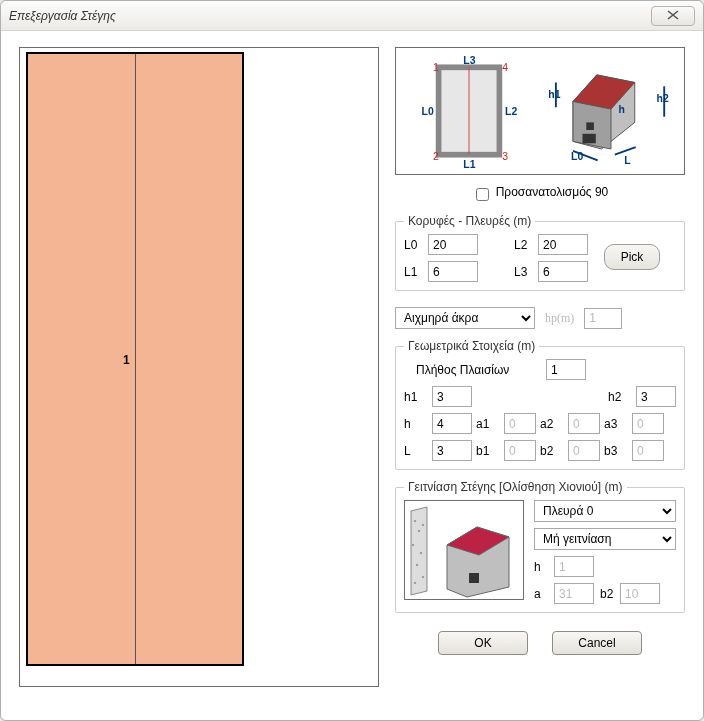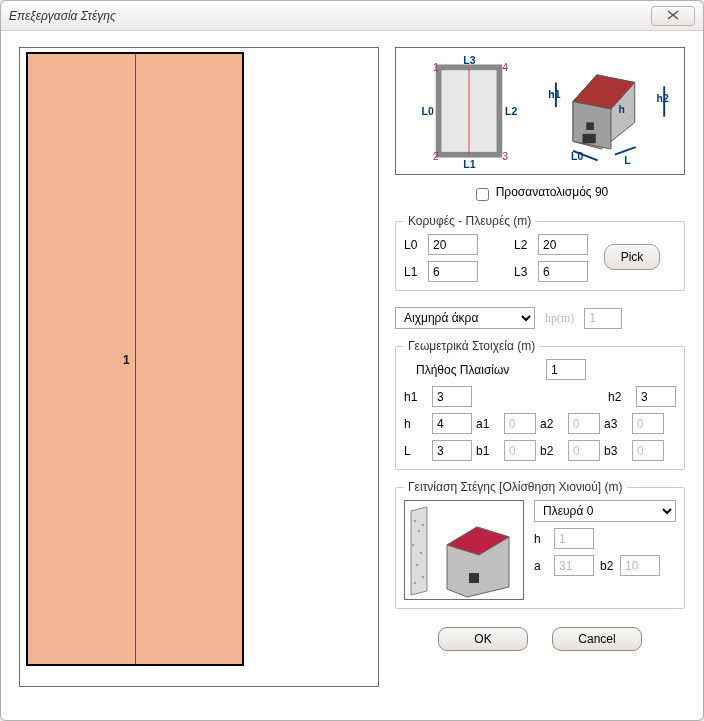--- a/index.html
+++ b/index.html
@@ -173,21 +173,21 @@
   .neigh-row { display:flex; align-items:center; gap:6px; }
   .neigh-row .lbl { width: 14px; }
   .neigh-row input { width: 40px; }
   .button-row {
     display:flex; justify-content:center; gap:24px;
     margin-top: 10px;
   }
   .dlg-btn {
     width: 90px; height: 24px;
     border: 1px solid #8f8b84;
-    border-radius: 9px;
+    border-radius: 4px;
     background: linear-gradient(#f8f7f5,#e5e2dc);
     text-align:center;
     line-height:22px;
     cursor: default;
   }
   .frames-row { display:flex; align-items:center; gap:10px; }
   .frames-row .lbl { width: 120px; }
   .frames-row input { width: 40px; }
   .h-row { display:flex; align-items:center; gap:6px; margin-top:6px; }
   .h-row .lbl { width: 22px; }
@@ -338,20 +338,23 @@
                   <circle cx="12" cy="64" r="0.8"></circle>
                 <circle cx="18" cy="76" r="0.8"></circle>
                   <circle cx="10" cy="82" r="0.8"></circle>
               </g>
             </svg>
           </div>
           <div class="neigh-fields">
             <select>
               <option>Πλευρά 0</option>
             </select>
+            <select>
+              <option>Μή γειτνίαση</option>
+            </select>
             <div class="neigh-row">
               <span class="lbl">h</span>
               <input type="text" class="disabled" disabled="" value="1" style="">
             </div>
             <div class="neigh-row">
               <span class="lbl">a</span>
               <input type="text" class="disabled" disabled="" value="31" style="">
               <span class="lbl">b2</span>
               <input type="text" class="disabled" disabled="" value="10" style="">
             </div>

